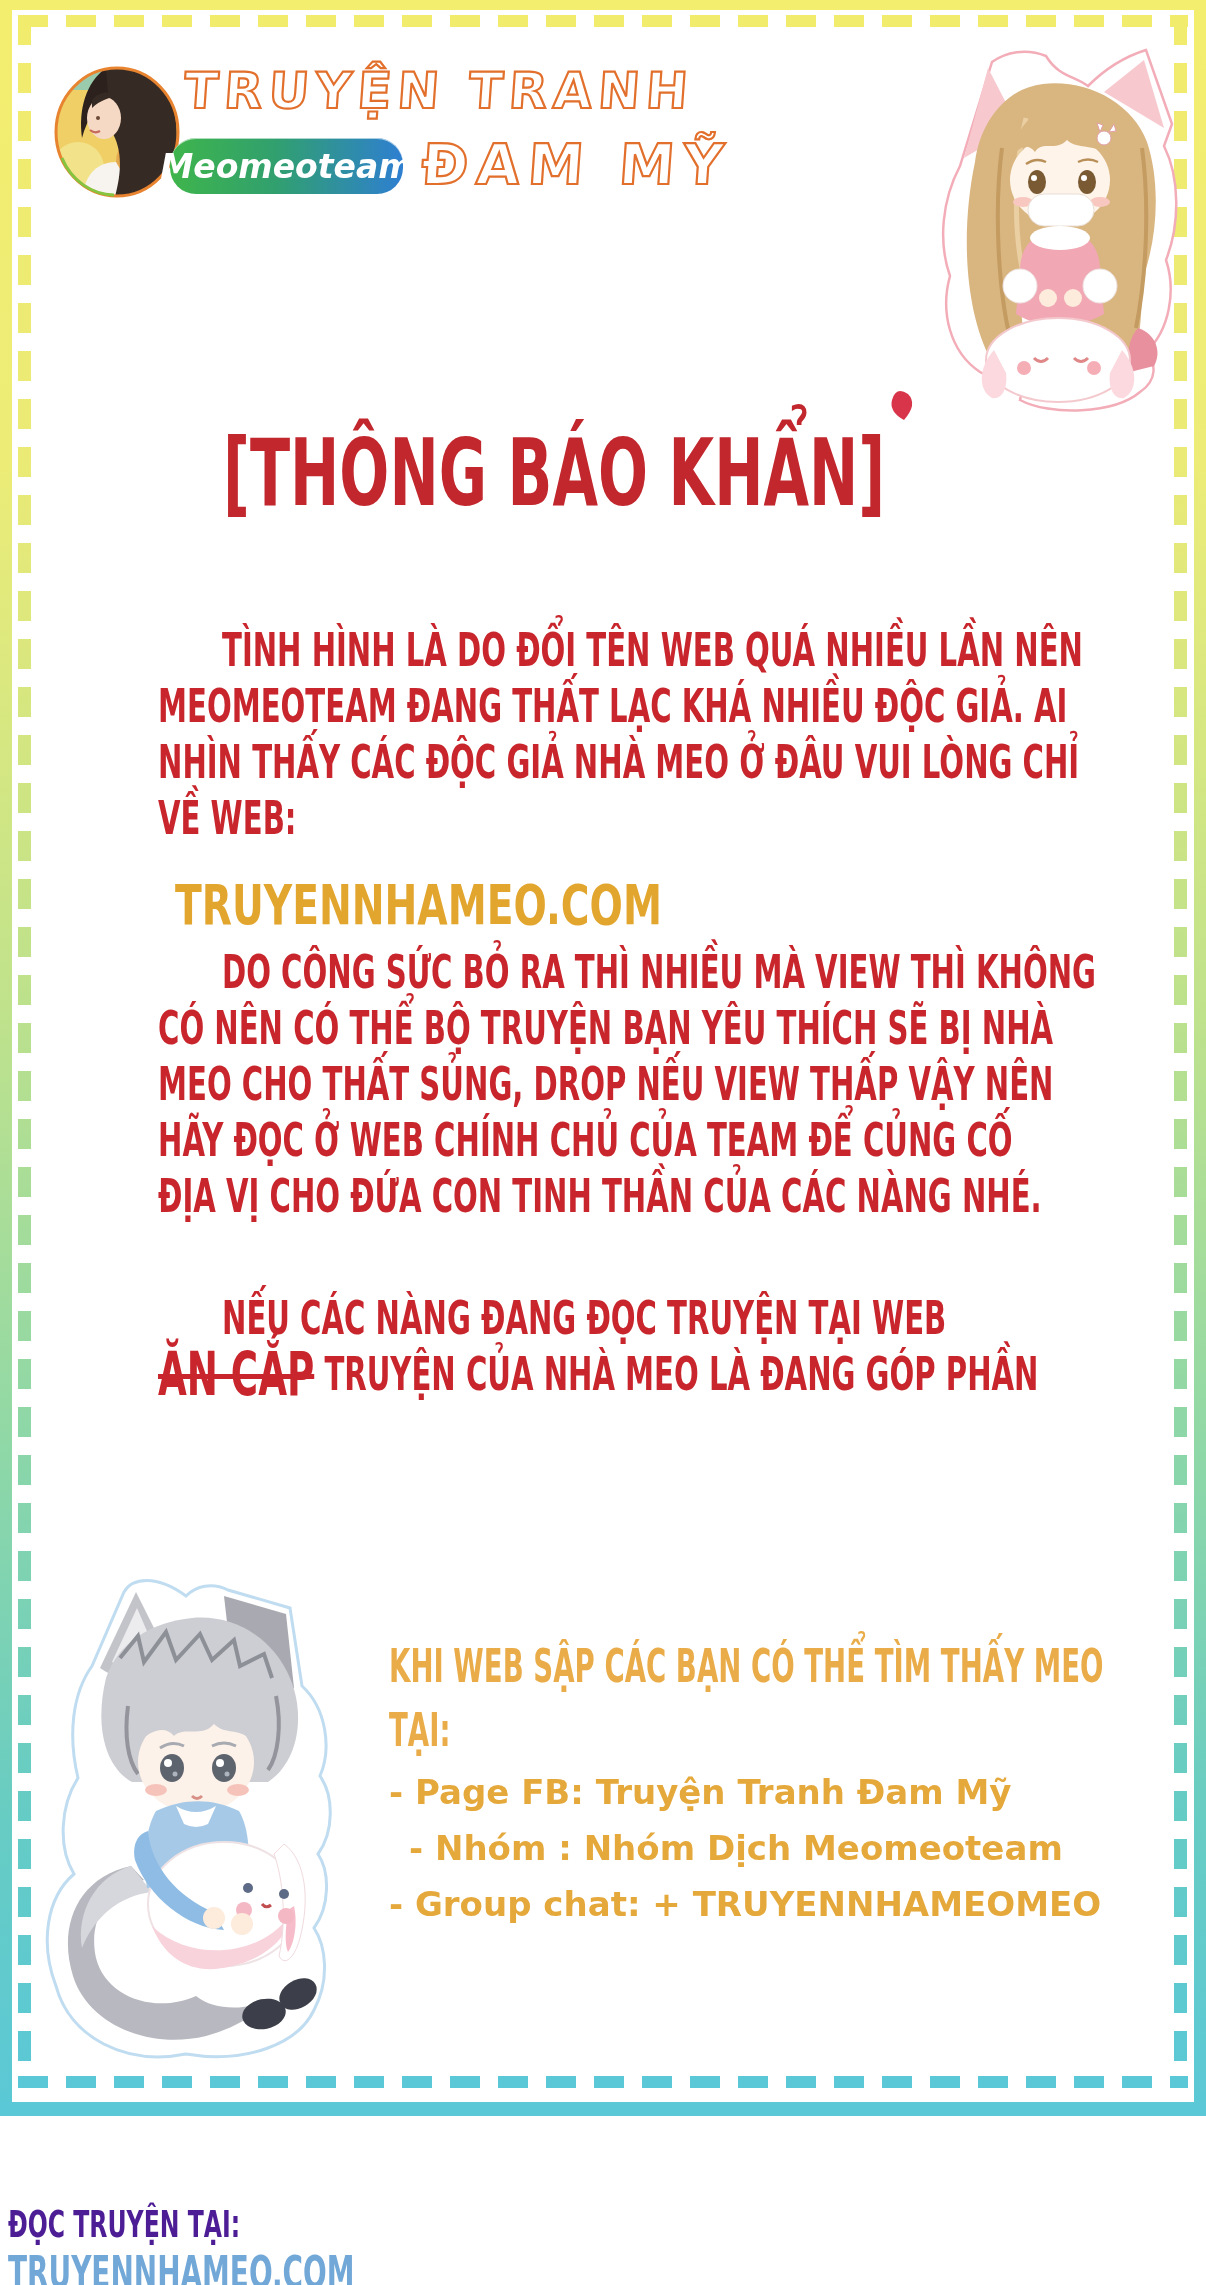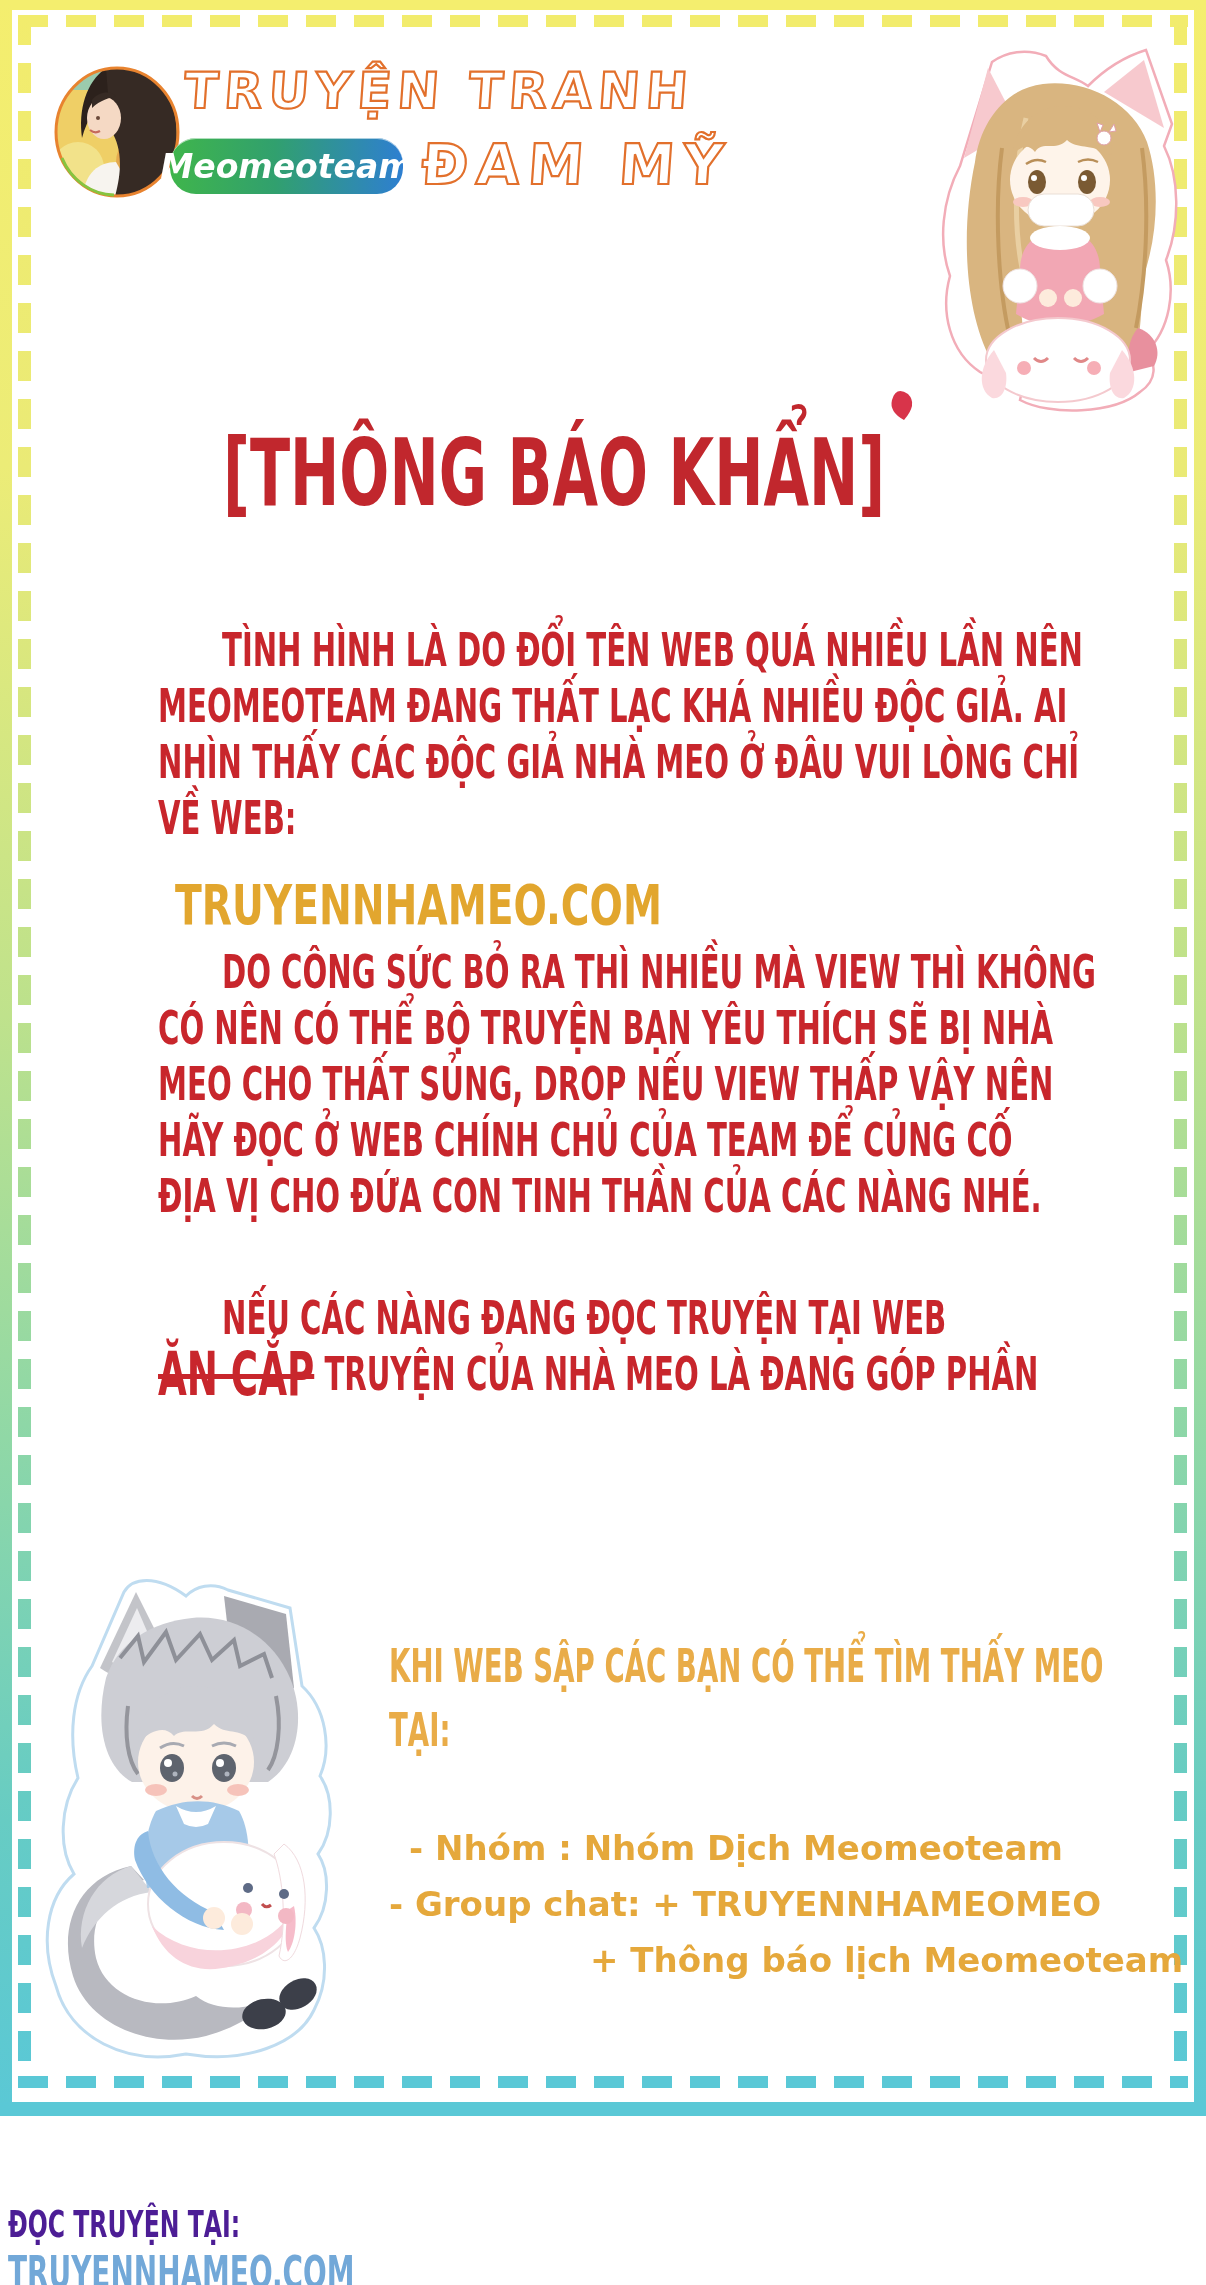--- a/index.html
+++ b/index.html
@@ -224,23 +224,23 @@
     <ellipse cx="228" cy="448" rx="22" ry="15" fill="#3c3f49" transform="rotate(-12 228 448)"></ellipse>
     <ellipse cx="262" cy="428" rx="20" ry="14" fill="#3c3f49" transform="rotate(-30 262 428)"></ellipse>
   </svg>
 
   <div class="abs contact-h ch1">
     <span class="cond">KHI WEB SẬP CÁC BẠN CÓ THỂ TÌM THẤY MEO</span>
   </div>
   <div class="abs contact-h ch2">
     <span class="cond">TẠI:</span>
   </div>
+  <div class="abs contact-item ci0"><span>- Page FB: Truyện Tranh Đam Mỹ</span></div>
   <div class="abs contact-item ci1"><span>- Nhóm : Nhóm Dịch Meomeoteam</span></div>
   <div class="abs contact-item ci2"><span>- Group chat: + TRUYENNHAMEOMEO</span></div>
-  <div class="abs contact-item ci3"><span>+ Thông báo lịch Meomeoteam</span></div>
 
   <div class="abs footer-label">
     <span class="cond">ĐỌC TRUYỆN TẠI:</span>
   </div>
   <div class="abs footer-url">
     <span class="cond">TRUYENNHAMEO.COM</span>
   </div>
 
 </div>
 

